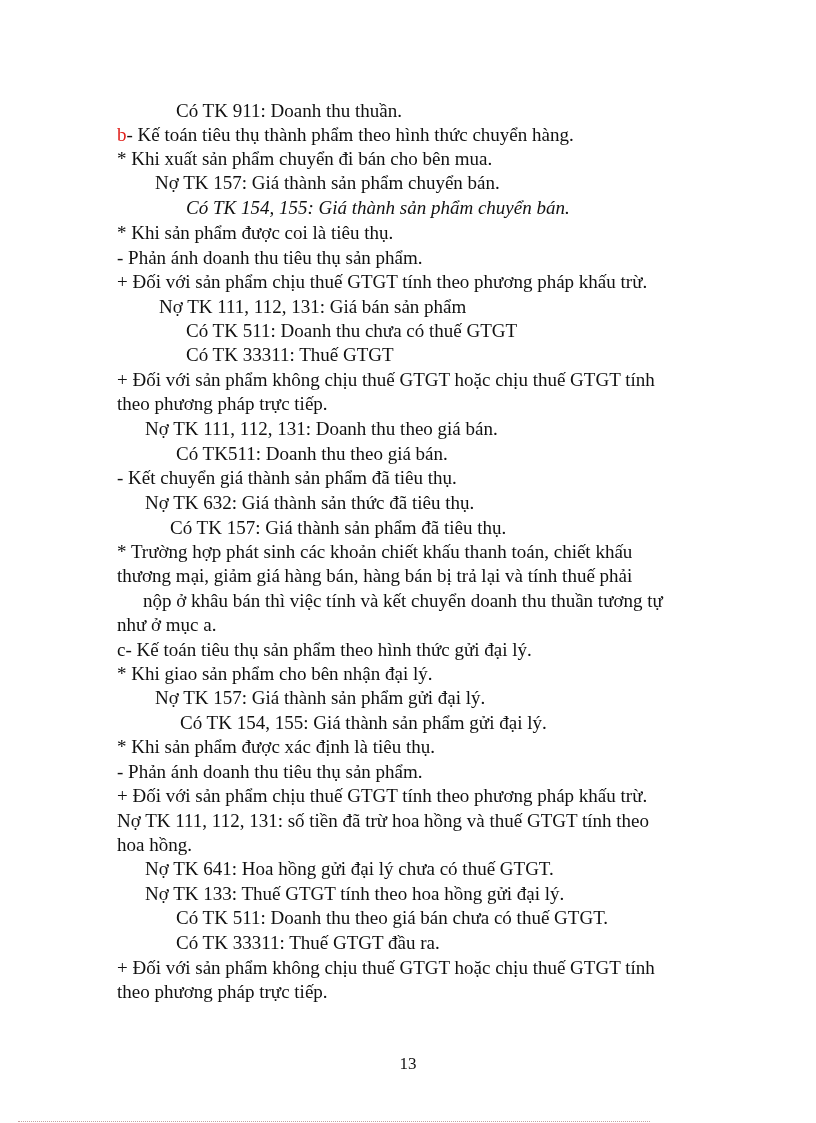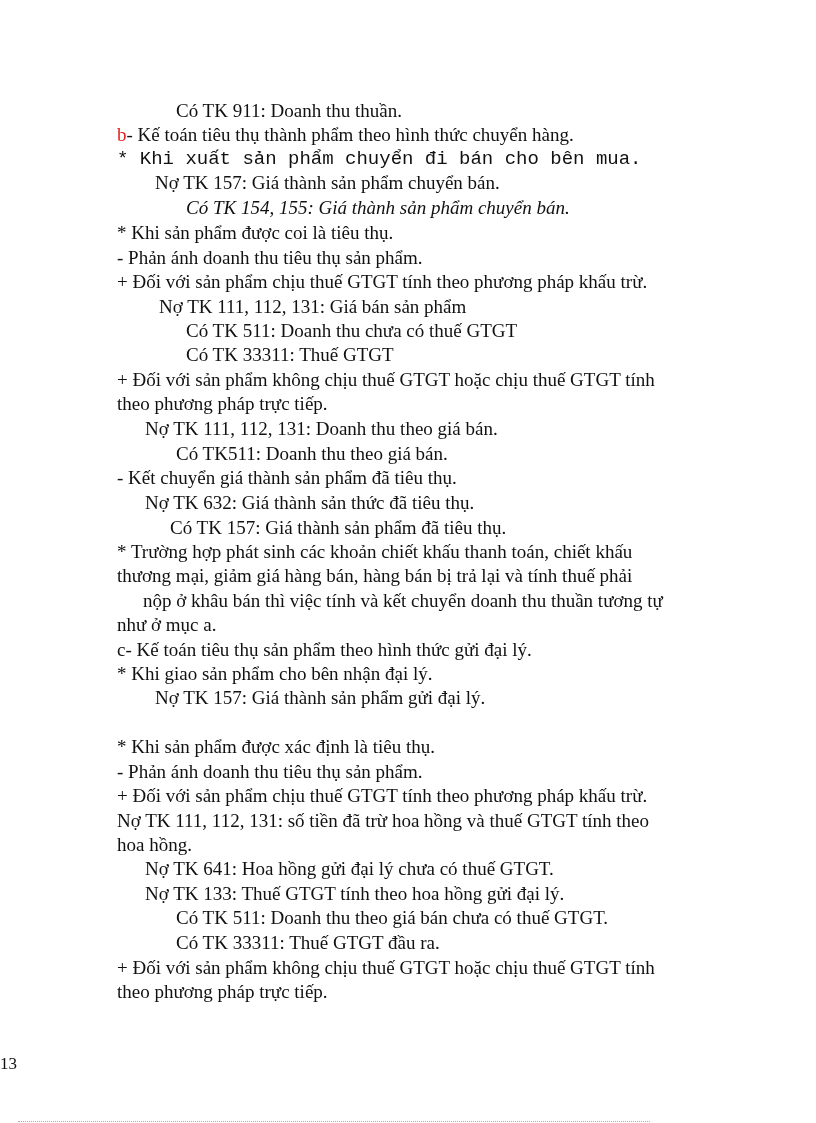--- a/index.html
+++ b/index.html
@@ -1,32 +1,32 @@
 <!DOCTYPE html>
 <html><head>
 <meta charset="utf-8">
 <style>
   html, body { margin:0; padding:0; background:#ffffff; }
   body { width:816px; height:1123px; position:relative; overflow:hidden;
          font-family:"Liberation Serif", serif; color:#111; }
   .page { position:absolute; left:0; top:0; width:668px; height:1123px; }
   .line { position:absolute; font-size:19px; line-height:24px; white-space:nowrap; }
   .red { color:#e0201b; }
-  .pagenum { position:absolute; top:1054px; left:0; width:816px; 
+  .pagenum { position:absolute; top:1054px; left:0; width:816px; text-align:center;
              font-size:17px; }
   .dotline { position:absolute; left:18px; right:18px; top:1121px; height:0;
              border-top:1px dotted #c8a0a0; }
 </style>
 </head>
 <body>
 
 <div class="page" id="page">
     <div class="line" style="left: 176px; top: 99px;"><span>Có TK 911: Doanh thu thuần.</span></div>
     <div class="line" style="left: 117px; top: 123px;"><span class="red">b</span><span>- Kế toán tiêu thụ thành phẩm theo hình thức chuyển hàng.</span></div>
-    <div class="line" style="left: 117px; top: 147px; font-family: Liberation Mono, monospace;"><span>* Khi xuất sản phẩm chuyển đi bán cho bên mua.</span></div>
+    <div class="line" style="left: 117px; top: 147px;"><span>* Khi xuất sản phẩm chuyển đi bán cho bên mua.</span></div>
     <div class="line" style="left: 155px; top: 171px;"><span>Nợ TK 157: Giá thành sản phẩm chuyển bán.</span></div>
     <div class="line" style="left: 186px; top: 196px; font-style: italic;"><span>Có TK 154, 155: Giá thành sản phẩm chuyển bán.</span></div>
     <div class="line" style="left: 117px; top: 221px;"><span>* Khi sản phẩm được coi là tiêu thụ.</span></div>
     <div class="line" style="left: 117px; top: 246px;"><span>- Phản ánh doanh thu tiêu thụ sản phẩm.</span></div>
     <div class="line" style="left: 117px; top: 270px;"><span>+ Đối với sản phẩm chịu thuế GTGT tính theo phương pháp khấu trừ.</span></div>
     <div class="line" style="left: 159px; top: 295px;"><span>Nợ TK 111, 112, 131: Giá bán sản phẩm</span></div>
     <div class="line" style="left: 186px; top: 319px;"><span>Có TK 511: Doanh thu chưa có thuế GTGT</span></div>
     <div class="line" style="left: 186px; top: 343px;"><span>Có TK 33311: Thuế GTGT</span></div>
     <div class="line" style="left: 117px; top: 368px;"><span>+ Đối với sản phẩm không chịu thuế GTGT hoặc chịu thuế GTGT tính</span></div>
     <div class="line" style="left: 117px; top: 392px;"><span>theo phương pháp trực tiếp.</span></div>
@@ -35,20 +35,21 @@
     <div class="line" style="left: 117px; top: 466px; text-align: right;"><span>- Kết chuyển giá thành sản phẩm đã tiêu thụ.</span></div>
     <div class="line" style="left: 145px; top: 491px;"><span>Nợ TK 632: Giá thành sản thức đã tiêu thụ.</span></div>
     <div class="line" style="left: 170px; top: 516px;"><span>Có TK 157: Giá thành sản phẩm đã tiêu thụ.</span></div>
     <div class="line" style="left: 117px; top: 540px;"><span>* Trường hợp phát sinh các khoản chiết khấu thanh toán, chiết khấu</span></div>
     <div class="line" style="left: 117px; top: 564px;"><span>thương mại, giảm giá hàng bán, hàng bán bị trả lại và tính thuế phải</span></div>
     <div class="line" style="left: 117px; top: 589px; margin-left: 26px;"><span>nộp ở khâu bán thì việc tính và kết chuyển doanh thu thuần tương tự</span></div>
     <div class="line" style="left: 117px; top: 613px;"><span>như ở mục a.</span></div>
     <div class="line" style="left: 117px; top: 638px;"><span>c- Kế toán tiêu thụ sản phẩm theo hình thức gửi đại lý.</span></div>
     <div class="line" style="left: 117px; top: 662px;"><span>* Khi giao sản phẩm cho bên nhận đại lý.</span></div>
     <div class="line" style="left: 155px; top: 686px;"><span>Nợ TK 157: Giá thành sản phẩm gửi đại lý.</span></div>
+    <div class="line" style="left: 180px; top: 711px;"><span>Có TK 154, 155: Giá thành sản phẩm gửi đại lý.</span></div>
     <div class="line" style="left: 117px; top: 735px;"><span>* Khi sản phẩm được xác định là tiêu thụ.</span></div>
     <div class="line" style="left: 117px; top: 760px;"><span>- Phản ánh doanh thu tiêu thụ sản phẩm.</span></div>
     <div class="line" style="left: 117px; top: 784px;"><span>+ Đối với sản phẩm chịu thuế GTGT tính theo phương pháp khấu trừ.</span></div>
     <div class="line" style="left: 117px; top: 809px;"><span>Nợ TK 111, 112, 131: số tiền đã trừ hoa hồng và thuế GTGT tính theo</span></div>
     <div class="line" style="left: 117px; top: 833px;"><span>hoa hồng.</span></div>
     <div class="line" style="left: 145px; top: 857px;"><span>Nợ TK 641: Hoa hồng gửi đại lý chưa có thuế GTGT.</span></div>
     <div class="line" style="left: 145px; top: 882px;"><span>Nợ TK 133: Thuế GTGT tính theo hoa hồng gửi đại lý.</span></div>
     <div class="line" style="left: 176px; top: 906px;"><span>Có TK 511: Doanh thu theo giá bán chưa có thuế GTGT.</span></div>
     <div class="line" style="left: 176px; top: 931px;"><span>Có TK 33311: Thuế GTGT đầu ra.</span></div>
     <div class="line" style="left: 117px; top: 956px;"><span>+ Đối với sản phẩm không chịu thuế GTGT hoặc chịu thuế GTGT tính</span></div>

